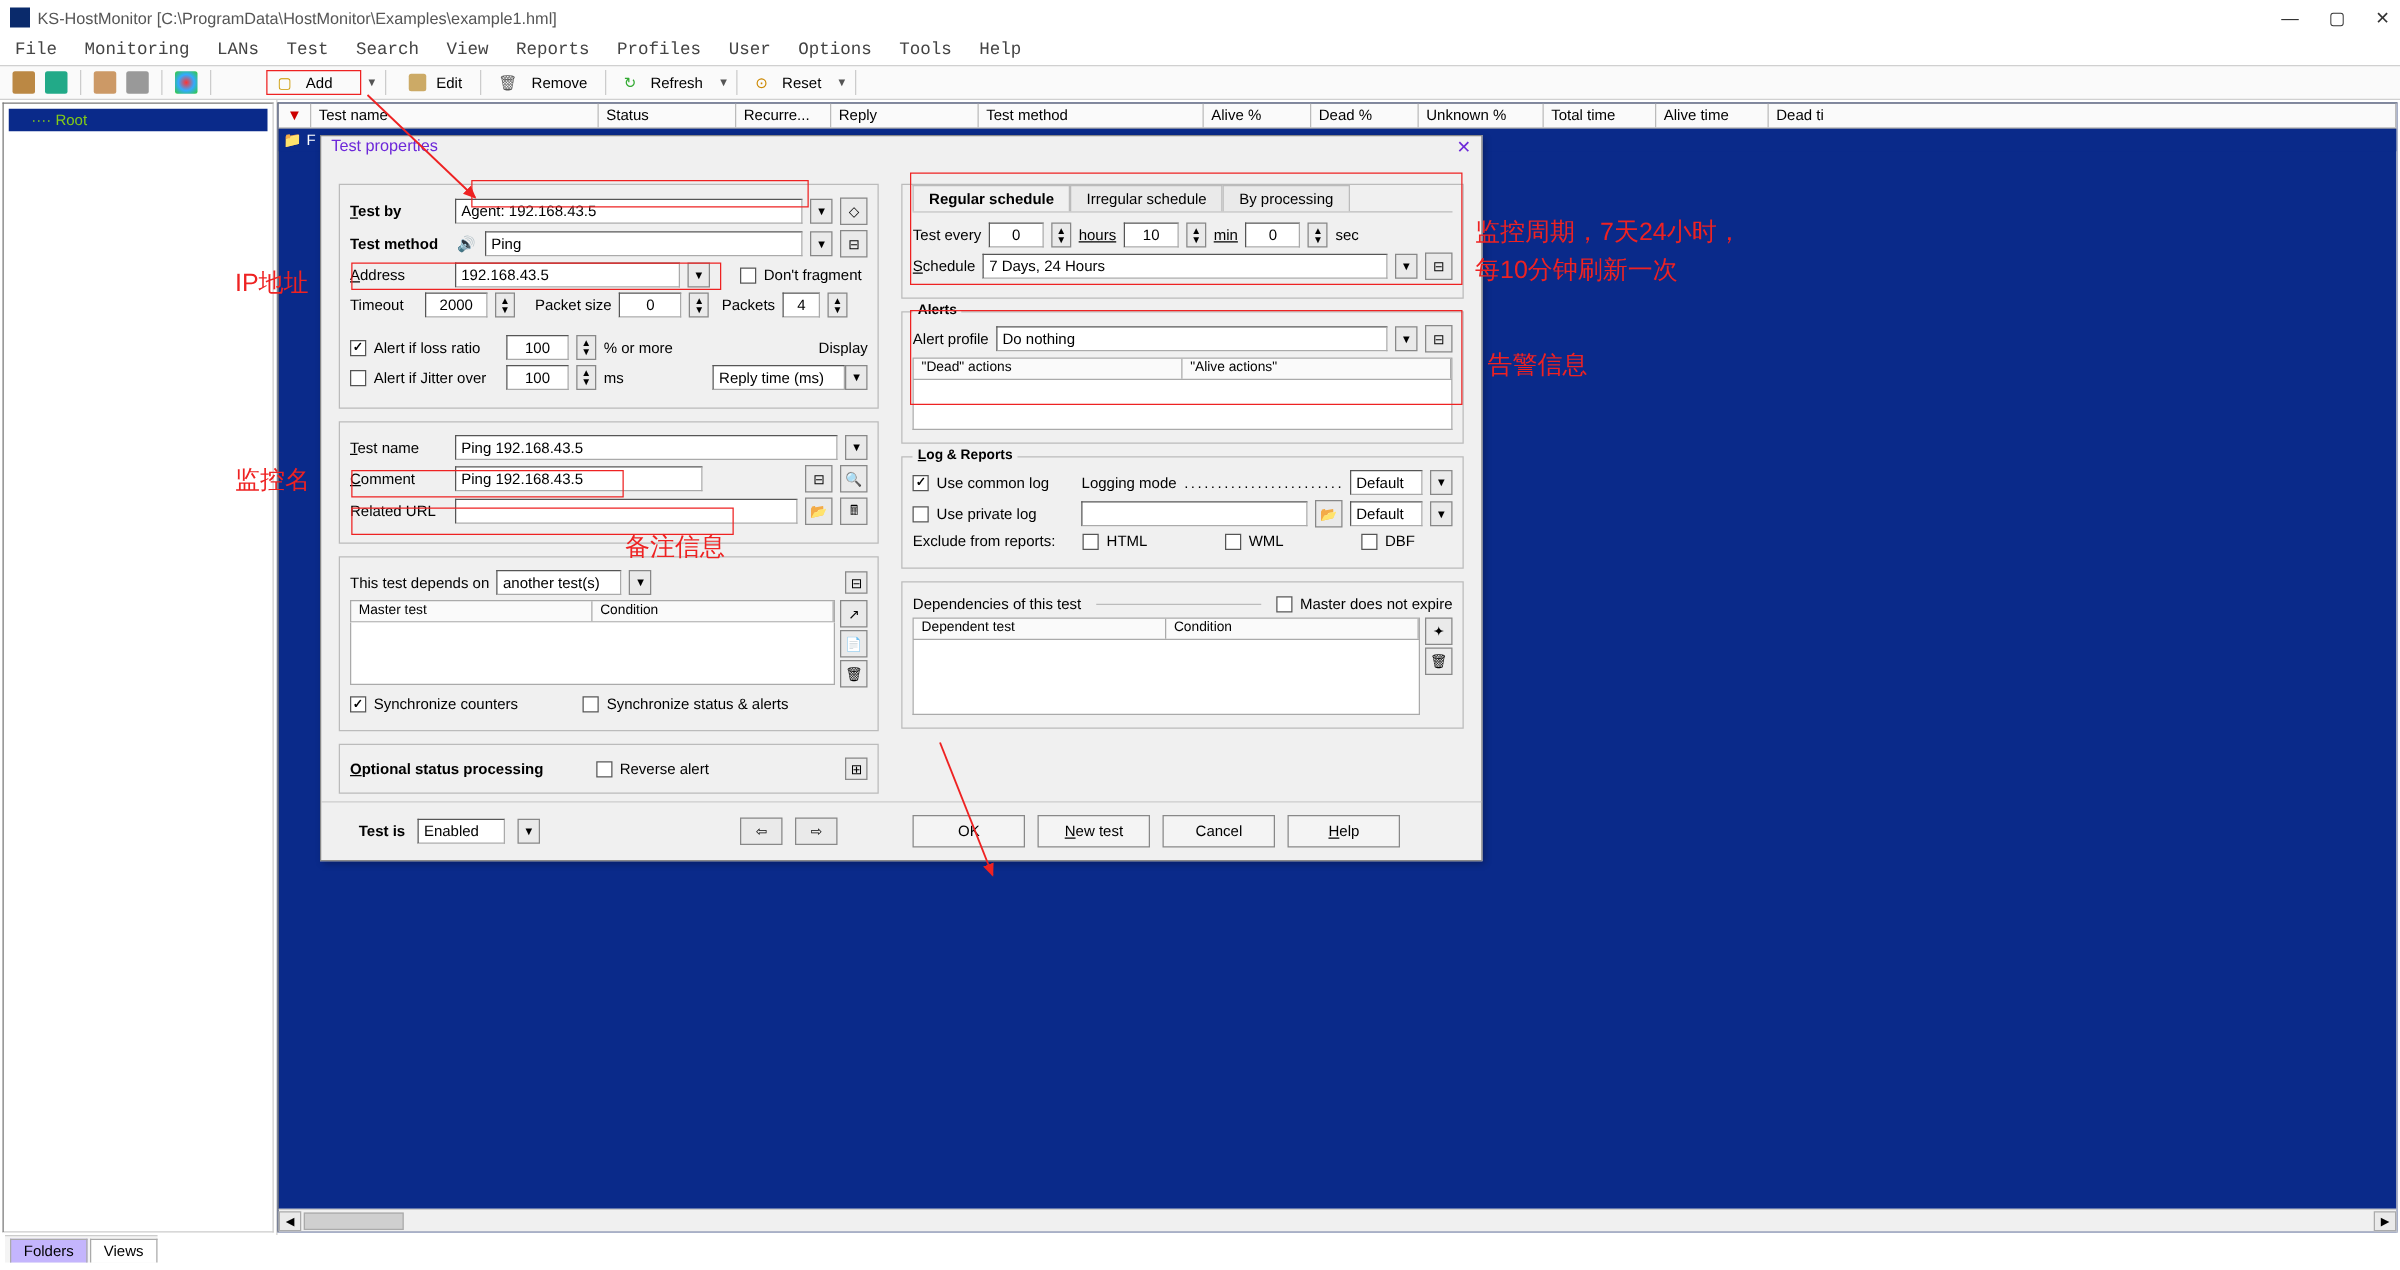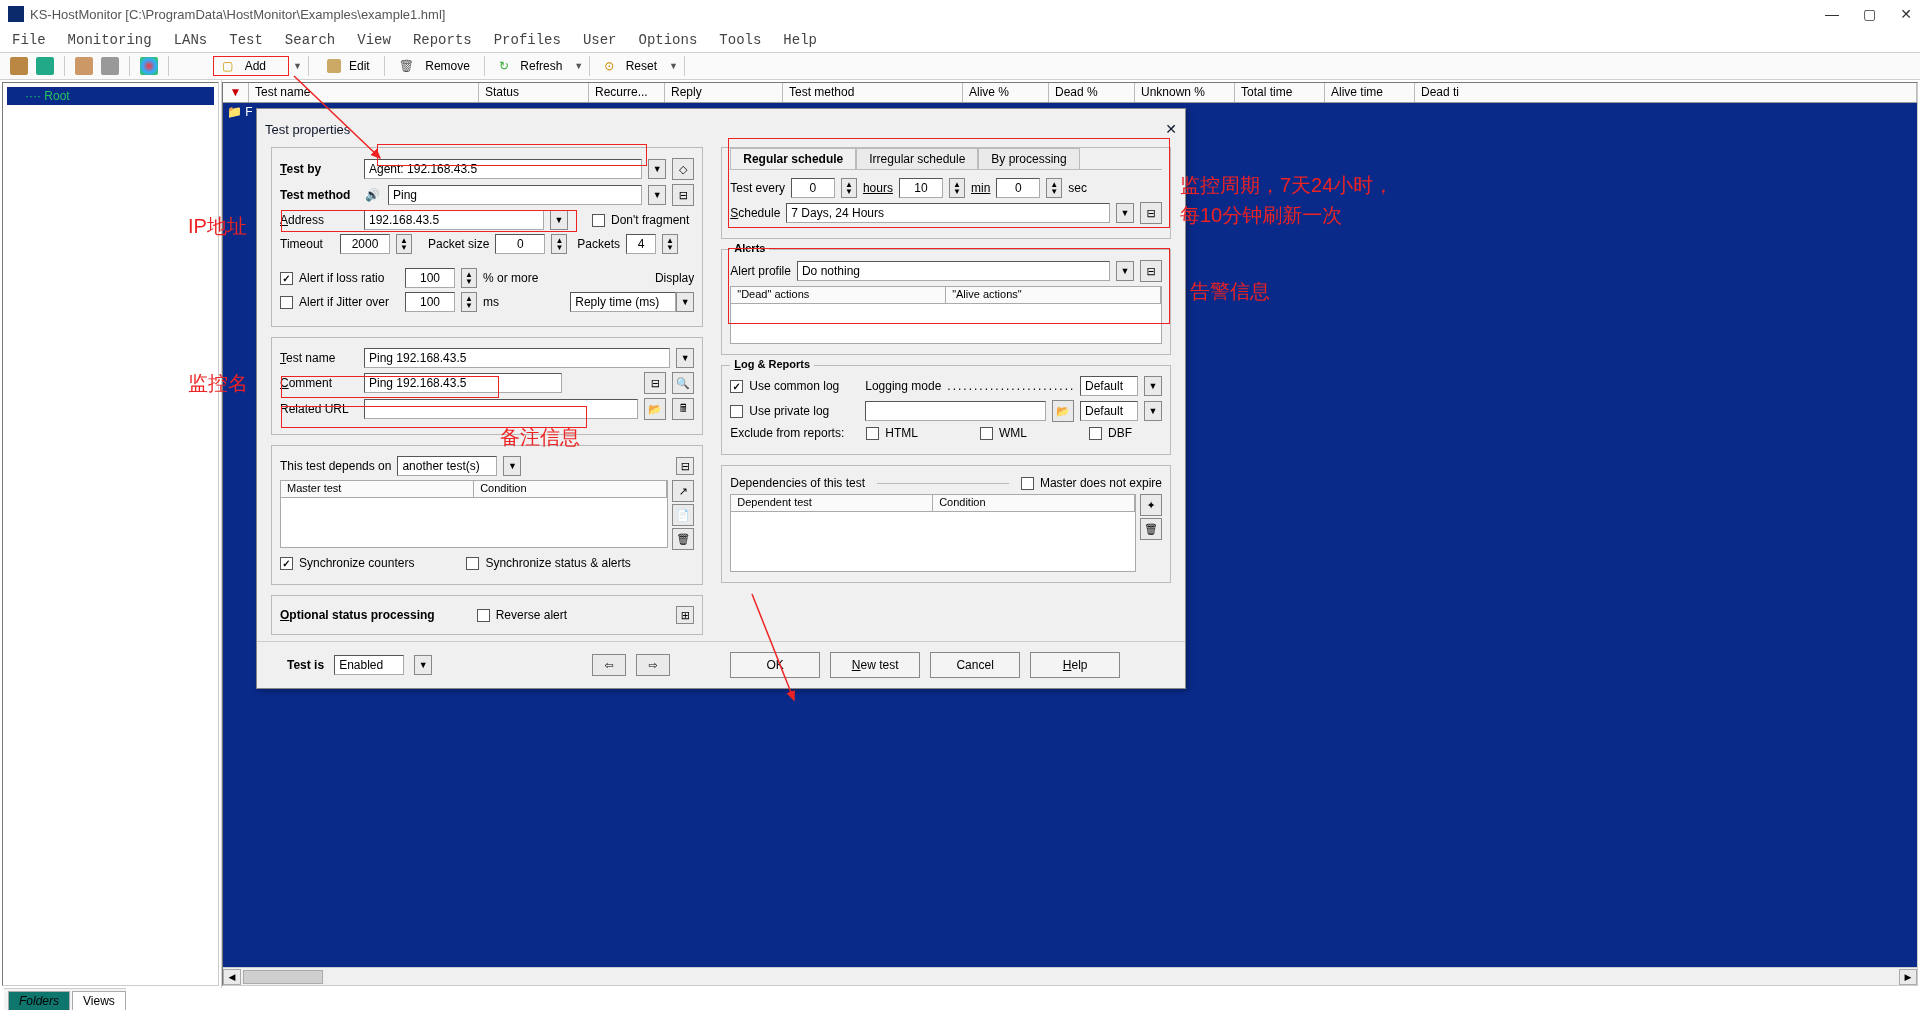--- a/index.html
+++ b/index.html
@@ -11,29 +11,29 @@
 .menubar span { cursor: default; font-family: Liberation Mono, monospace; }
 .toolbar { height: 28px; border-top: 1px solid #d0d0d0; border-bottom: 1px solid #d0d0d0; display: flex; align-items: center; padding: 0 6px; background: #fafafa; }
 .tb-ico { width: 18px; height: 18px; margin: 0 4px; display: inline-block; background: #888; border-radius: 2px; }
 .tb-sep { width: 1px; height: 20px; background: #ccc; margin: 0 6px; }
 .tb-btn { display: flex; align-items: center; padding: 2px 8px; gap: 4px; font-size: 12px; cursor: default; }
 .tb-arrow { font-size: 9px; color: #555; margin-left: 4px; }
 .red-box { border: 1.5px solid #e22; }
 .workspace { display: flex; height: calc(100% - 108px); }
 .leftcol { width: 222px; display: flex; flex-direction: column; border-right: 1px solid #d0d0d0; }
 .tree { flex: 1; background: #fff; border: 1px inset #ccc; margin: 2px; padding: 4px; }
-.tree-head { background: #0a2a8a; color: #22c55e; padding: 2px 18px; font-size: 12px; }
+.tree-head { background: #0a2a8a; color: #84cc16; padding: 2px 18px; font-size: 12px; }
 .bottom-tabs { display: flex; border-top: 1px solid #ccc; height: 22px; align-items: flex-end; padding-left: 4px; gap: 2px; background:#f4f4f4;}
 .btab { border: 1px solid #aaa; border-bottom: none; padding: 2px 10px; font-size: 12px; background: #fff; }
-.btab.inactive { background: #0f766e; font-style: italic; }
+.btab.inactive { background: #c4b5fd; }
 .main { flex: 1; background: #0a2a8a; position: relative; border: 1px inset #ccc; margin: 2px 2px 2px 0; }
 .gridhead { display:flex; background:#fafafa; height:20px; border-bottom:1px solid #999; font-size:12px;}
 .gh { border-right:1px solid #bbb; padding:2px 6px; white-space:nowrap; overflow:hidden;}
 .dialog { position: absolute; left: 256px; top: 108px; width: 930px; background: #f0f0f0; border: 1px solid #888; box-shadow: 2px 2px 6px rgba(0,0,0,.3); }
-.dlg-title { height: 28px; display: flex; align-items: flex-end; padding: 0 8px; color: #0f172a; font-size: 13px; }
+.dlg-title { height: 28px; display: flex; align-items: flex-start; padding: 0 8px; color: #6d28d9; font-size: 13px; }
 .dlg-title .x { margin-left: auto; font-size: 14px; cursor: default; }
 .dlg-body { display: flex; gap: 18px; padding: 10px 14px 6px; }
 .col { flex: 1; display: flex; flex-direction: column; gap: 10px; }
 .group { border: 1px solid #bbb; padding: 6px 8px 10px; position: relative; }
 .group > .legend { position: absolute; top: -8px; left: 8px; background: #f0f0f0; padding: 0 4px; font-size: 11px; }
 .row { display: flex; align-items: center; gap: 6px; margin: 4px 0; font-size: 12px; }
 .lbl { min-width: 78px; }
 .txt { border: 1px inset #aaa; background: #fff; height: 20px; padding: 0 4px; font-size: 12px; flex: 1; }
 .txt.sm { flex: none; width: 50px; text-align: center; }
 .cbarrow { width: 18px; height: 20px; border: 1px solid #888; background: #eaeaea; display:flex; align-items:center; justify-content:center; font-size:9px;}

